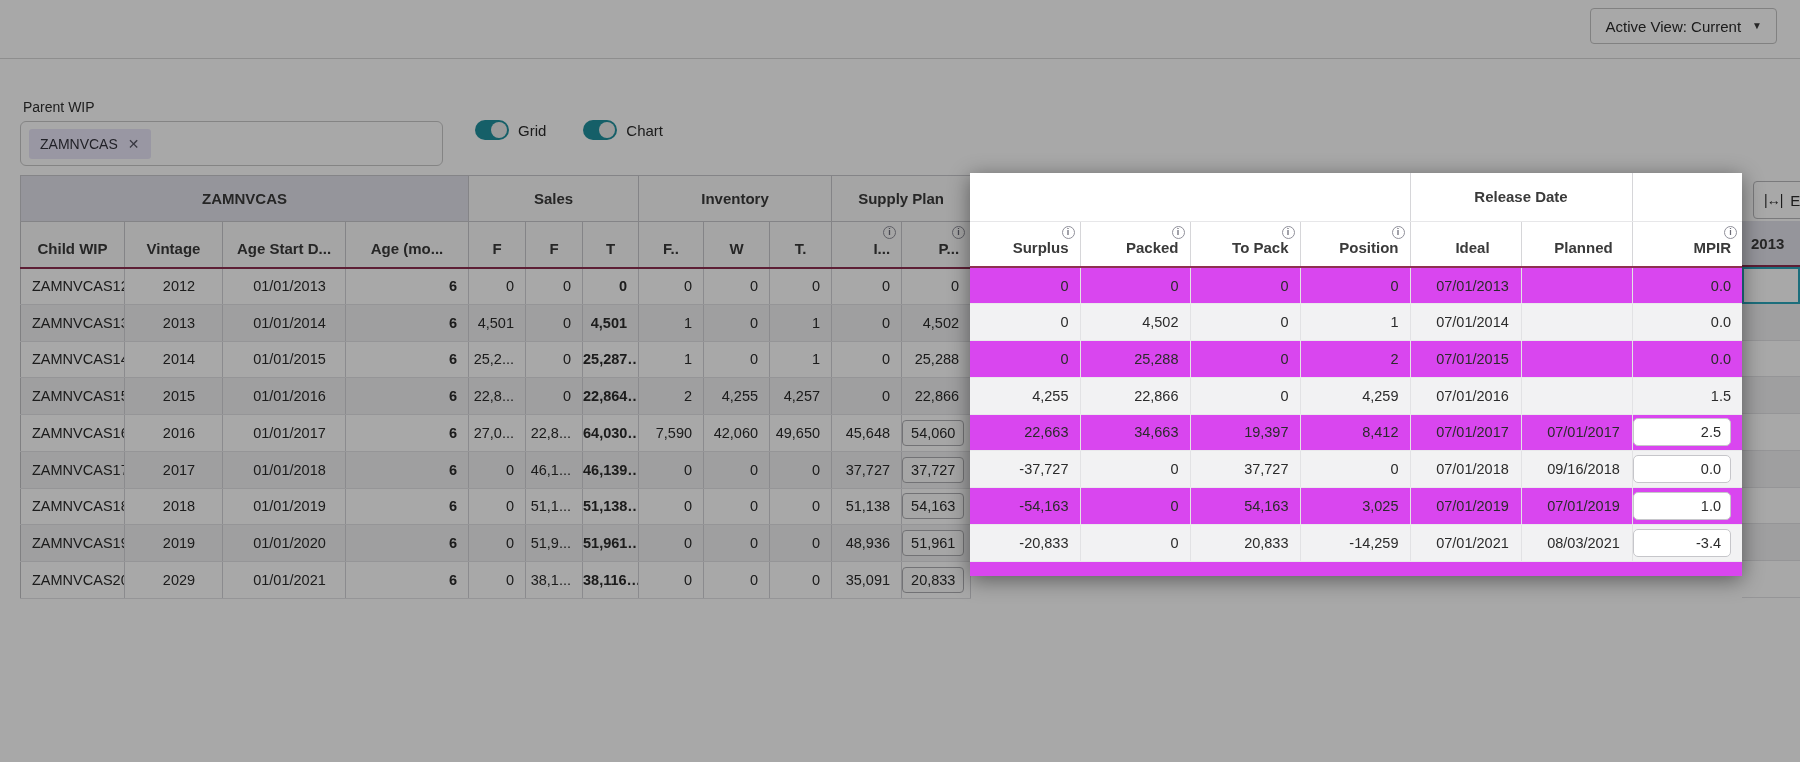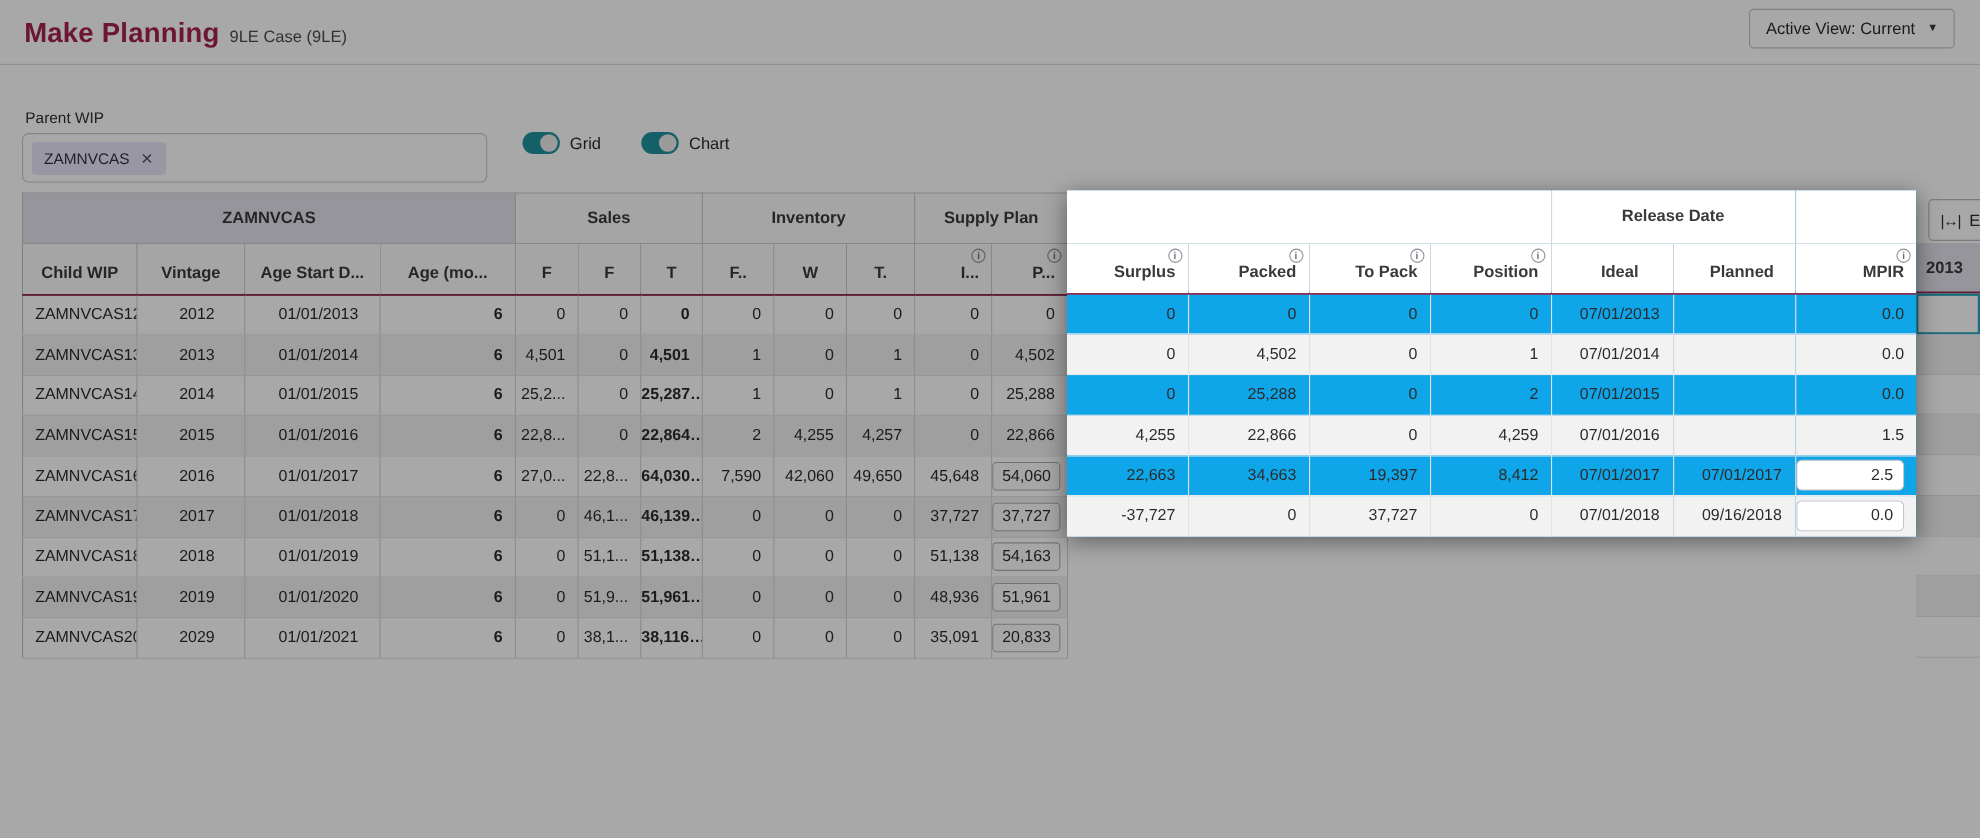--- a/index.html
+++ b/index.html
@@ -58,41 +58,37 @@
   .ycell.sel{border:2px solid #2ba7bd}
 
   .expand-btn{position:absolute;left:1753px;top:181px;width:70px;height:38px;z-index:1;background:#fff;border:1px solid #b9b9bd;border-radius:4px;
     display:flex;align-items:center;gap:8px;padding:0 10px;font-size:15px;color:#2b2b2b;cursor:pointer}
   .exp-icon{font-size:14px;letter-spacing:-1px;color:#2b2b2b}
 
   
   .dim{position:absolute;inset:0;background:rgba(0,0,0,0.34);z-index:40}
 
   
-  .panel{position:absolute;left:970px;top:173px;width:772px;z-index:50;background:#0ea5e9;box-shadow:0 4px 20px rgba(0,0,0,0.45);}
+  .panel{position:absolute;left:970px;top:173px;width:772px;z-index:50;background:#d946ef;box-shadow:0 4px 20px rgba(0,0,0,0.45);padding-bottom:14px}
   .panel table{width:772px}
   .panel tr.group th{height:48px;background:#fff;font-size:15px;font-weight:700;color:#3a3a3a;vertical-align:middle;border-bottom:1px solid #e7e7e9}
   .panel tr.group th.release{border-left:1px solid #d6d6d9;border-right:1px solid #d6d6d9}
   .panel tr.cols th{position:relative;height:46px;background:#fff;border-right:1px solid #d6d6d9;border-bottom:2px solid #8e3051;
     font-size:15px;font-weight:700;color:#3a3a3a;vertical-align:bottom;padding-bottom:10px}
   .panel tr.cols th:last-child{border-right:none}
   .panel tbody tr{height:36.78px}
   .panel tbody td{border-right:1px solid #e2e2e4;border-bottom:1px solid #e9e9eb;font-size:14.5px;color:#2b2b2b}
   .panel tbody td:last-child{border-right:none}
   .panel tbody tr:nth-child(even){background:#f2f2f3}
   .mpirbox{display:inline-block;width:98px;padding:5px 9px;border:1px solid #c6c6ca;border-radius:5px;background:#fff;}
 </style>
 </head>
 <body>
 
 <header class="app-header">
-  <div class="title-wrap">
-    <span class="page-title">Make Planning</span>
-    <span class="page-subtitle">9LE Case (9LE)</span>
-  </div>
   <div class="active-view">
     <span>Active View: Current</span>
     <span class="caret">▼</span>
   </div>
 </header>
 
 <div class="pw-label">Parent WIP</div>
 <div class="pw-input">
   <span class="chip">
     <span>ZAMNVCAS</span>
@@ -380,15 +376,33 @@
         </tr>
         <tr>
           <td class="r">-37,727</td>
           <td class="r">0</td>
           <td class="r">37,727</td>
           <td class="r">0</td>
           <td class="l dt">07/01/2018</td>
           <td class="l dt">09/16/2018</td>
           <td class="r"><span class="mpirbox">0.0</span></td>
         </tr>
+        <tr>
+          <td class="r">-54,163</td>
+          <td class="r">0</td>
+          <td class="r">54,163</td>
+          <td class="r">3,025</td>
+          <td class="l dt">07/01/2019</td>
+          <td class="l dt">07/01/2019</td>
+          <td class="r"><span class="mpirbox">1.0</span></td>
+        </tr>
+        <tr>
+          <td class="r">-20,833</td>
+          <td class="r">0</td>
+          <td class="r">20,833</td>
+          <td class="r">-14,259</td>
+          <td class="l dt">07/01/2021</td>
+          <td class="l dt">08/03/2021</td>
+          <td class="r"><span class="mpirbox">-3.4</span></td>
+        </tr>
       </tbody>
   </table>
 </div>
 
 </body></html>

